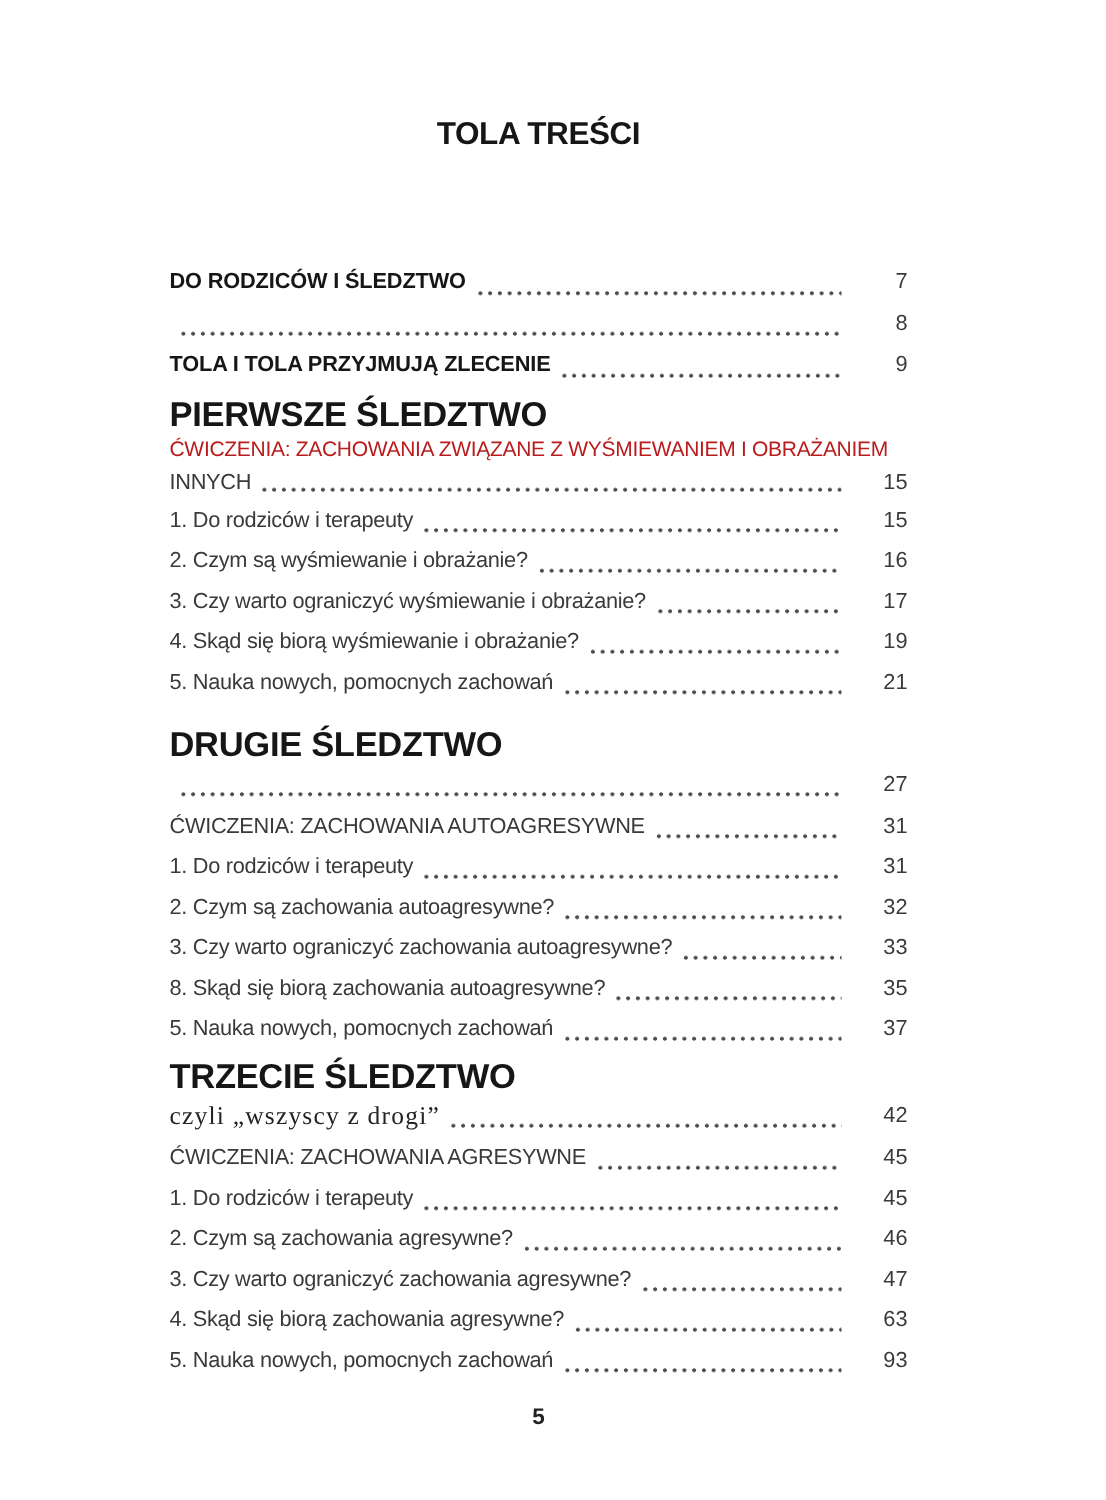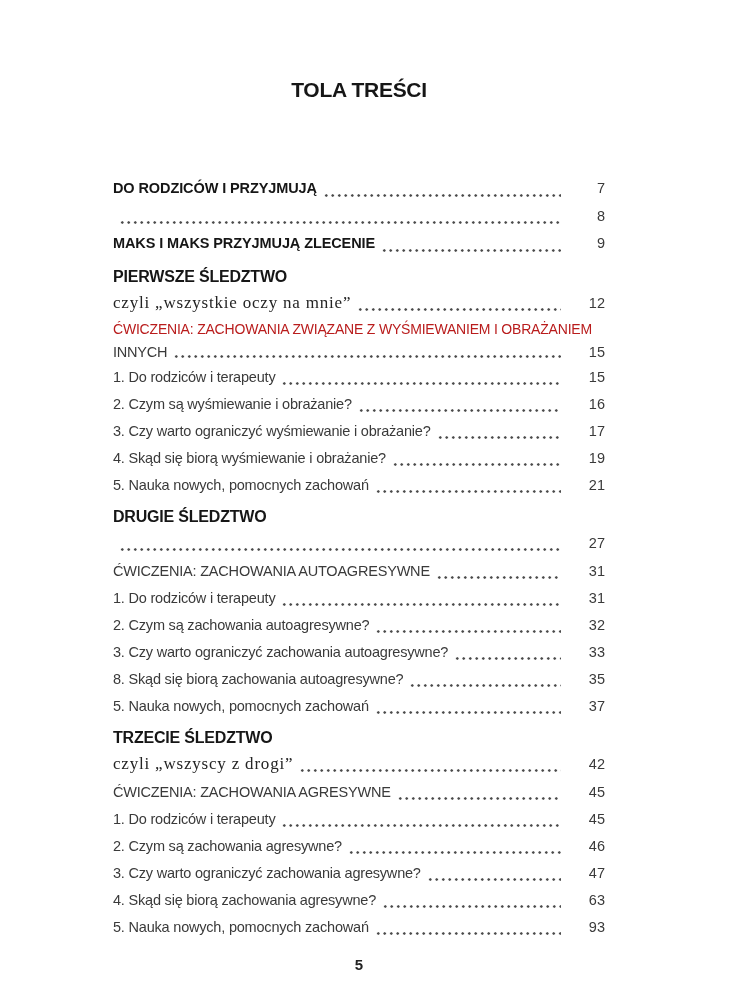--- a/index.html
+++ b/index.html
@@ -19,68 +19,63 @@
     flex:1;min-width:18px;margin:0 6px 6px 6px;
     background-image:radial-gradient(circle,#4a4a4a 1.1px,transparent 1.45px);
     background-size:6.5px 3px;background-repeat:repeat-x;background-position:0 100%;
   }
   .pg{width:38px;flex-shrink:0;text-align:right;font-weight:400;color:#3a3a3a;
       font-family:"Liberation Sans",sans-serif;font-size:14.5px;letter-spacing:0;}
   .bold{font-weight:700;color:#161616;}
   .bold .lbl{letter-spacing:-0.1px;}
   .front .row{line-height:27.5px;}
   .section-heading{
-    font-size:16px;font-weight:700;color:#161616;line-height:23px;margin-top:7px;
+    font-size:23px;font-weight:700;color:#161616;line-height:23px;margin-top:7px;
     letter-spacing:-0.2px;
   }
   .hand{line-height:30px;}
   .hand .lbl{
     font-family:cursive;font-size:17px;color:#242424;letter-spacing:0.8px;white-space:nowrap;
   }
   .hand .dots{margin-bottom:7px;}
   .wrap-line{line-height:23px;font-size:14px;letter-spacing:-0.2px;white-space:nowrap;color:#b91c1c;}
   .ex2{line-height:23px;}
-  .s2h{margin-top:6px;}
+  .s2h{margin-top:16px;}
   .s3h{margin-top:6.5px;}
   .footer{
     margin-top:14px;text-align:center;font-size:15px;font-weight:700;color:#222222;line-height:20px;
   }
 </style>
 </head>
 <body>
 
 <div class="page">
   <div class="content">
 
     <h1 class="title">TOLA TREŚCI</h1>
 
     <div class="front">
       <div class="row bold">
-        <span class="lbl">DO RODZICÓW I PRZYJMUJĄ</span>
+        <span class="lbl">DO RODZICÓW I ŚLEDZTWO</span>
         <span class="dots"></span>
         <span class="pg">7</span>
       </div>
       <div class="row bold">
         <span class="dots"></span>
         <span class="pg">8</span>
       </div>
       <div class="row bold">
-        <span class="lbl">MAKS I MAKS PRZYJMUJĄ ZLECENIE</span>
+        <span class="lbl">TOLA I TOLA PRZYJMUJĄ ZLECENIE</span>
         <span class="dots"></span>
         <span class="pg">9</span>
       </div>
     </div>
 
     <div class="section">
       <div class="section-heading">PIERWSZE ŚLEDZTWO</div>
-      <div class="row hand">
-        <span class="lbl">czyli „wszystkie oczy na mnie”</span>
-        <span class="dots"></span>
-        <span class="pg">12</span>
-      </div>
       <div class="wrap-line">ĆWICZENIA: ZACHOWANIA ZWIĄZANE Z WYŚMIEWANIEM I OBRAŻANIEM</div>
       <div class="row ex2">
         <span class="lbl">INNYCH</span>
         <span class="dots"></span>
         <span class="pg">15</span>
       </div>
       <div class="row">
         <span class="lbl">1. Do rodziców i terapeuty</span>
         <span class="dots"></span>
         <span class="pg">15</span>

